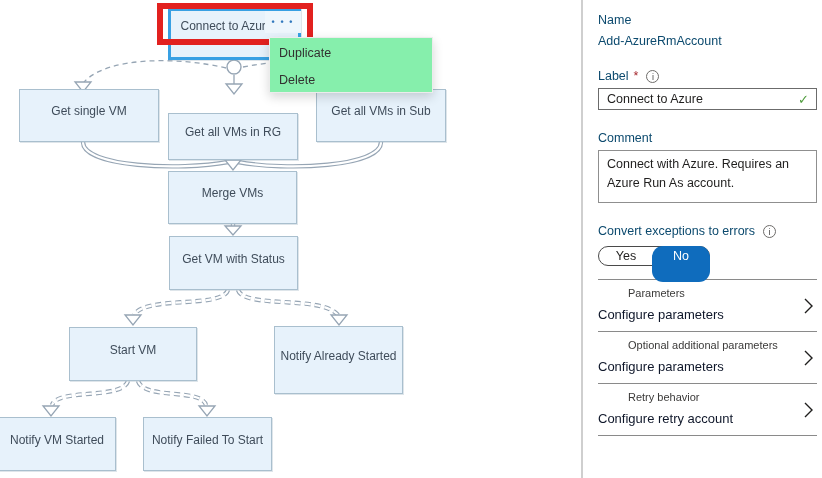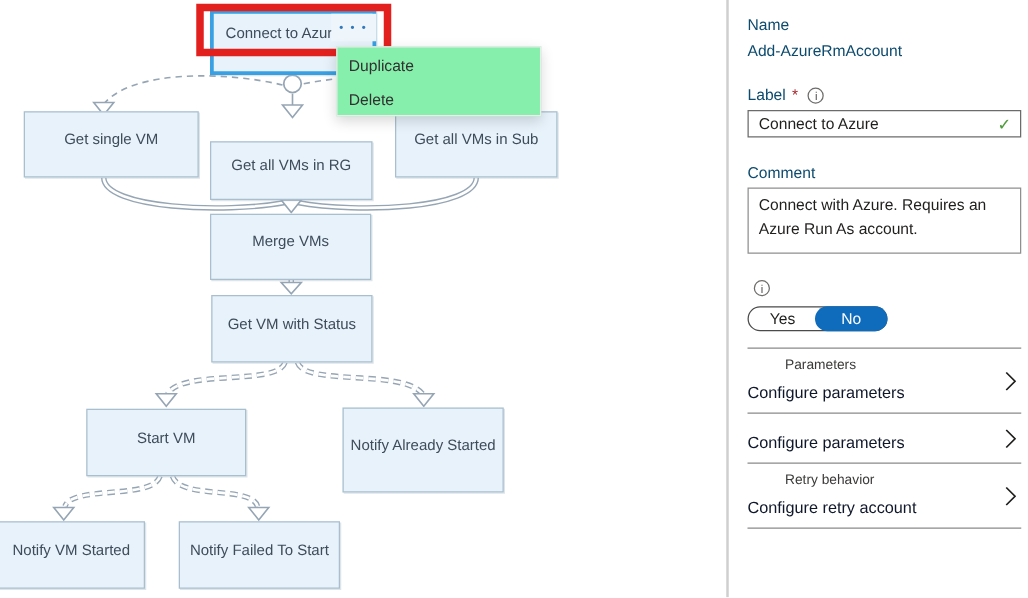--- a/index.html
+++ b/index.html
@@ -55,21 +55,21 @@
               background:#fff;box-sizing:border-box;display:flex;align-items:center;
               padding:0 24px 0 8px;font-size:12.5px;}
   .check-icon{position:absolute;right:7px;top:3px;color:#4f9c3c;font-size:13px;}
   .check-icon::after{content:"\2713";}
   .textarea{margin-top:5px;width:219px;height:53px;border:1px solid #8f8f8f;background:#fff;
             box-sizing:border-box;padding:4px 8px;font-size:12.5px;line-height:1.55;color:#201f1e;}
   .toggle{position:relative;margin-top:8px;width:112px;height:20px;border:1px solid #4a4a4a;
           border-radius:11px;box-sizing:border-box;}
   .toggle-yes{position:absolute;left:0;top:0;width:54px;height:18px;line-height:18px;
               text-align:center;font-size:12.5px;cursor:pointer;}
-  .toggle-no{position:absolute;right:-1px;top:-1px;width:58px;height:20px;line-height:20px;
+  .toggle-no{position:absolute;right:-1px;top:-1px;width:58px;height:36px;line-height:20px;
              border-radius:11px;background:#0f6cbd;color:#fff;text-align:center;
              font-size:12.5px;cursor:pointer;}
   .p-divider{margin-top:13px;width:219px;border-top:1px solid #8a8a8a;}
   .p-section{position:relative;width:219px;padding:7px 0 9px 0;cursor:pointer;}
   .p-section .sec-title{font-size:11px;color:#3b3a39;padding-left:30px;}
   .p-section .sec-action{font-size:13px;color:#0f172a;margin-top:8px;}
   .chevron{position:absolute;right:4px;top:50%;margin-top:-8px;}
 </style>
 </head>
 <body>
@@ -184,40 +184,42 @@
     </div>
 
     <div class="field-head">
       <span class="p-label">Comment</span>
     </div>
     <div class="textarea">
       <span>Connect with Azure.  Requires an Azure Run As account.</span>
     </div>
 
     <div class="field-head">
+      <span class="p-label">Convert exceptions to errors</span>
       <span class="info-icon"></span>
     </div>
     <div class="toggle">
       <span class="toggle-yes">Yes</span>
       <span class="toggle-no">No</span>
     </div>
 
     <div class="p-divider"></div>
 
     <div class="p-section">
       <div class="sec-title">Parameters</div>
       <div class="sec-action">Configure parameters</div>
       <svg class="chevron" width="9" height="16" viewBox="0 0 9 16">
         <path d="M1 1 L8 8 L1 15" fill="none" stroke="#201f1e" stroke-width="1.4"></path>
       </svg>
     </div>
 
     <div class="p-divider" style="margin-top:0"></div>
 
     <div class="p-section">
+      <div class="sec-title">Optional additional parameters</div>
       <div class="sec-action">Configure parameters</div>
       <svg class="chevron" width="9" height="16" viewBox="0 0 9 16">
         <path d="M1 1 L8 8 L1 15" fill="none" stroke="#201f1e" stroke-width="1.4"></path>
       </svg>
     </div>
 
     <div class="p-divider" style="margin-top:0"></div>
 
     <div class="p-section">
       <div class="sec-title">Retry behavior</div>

